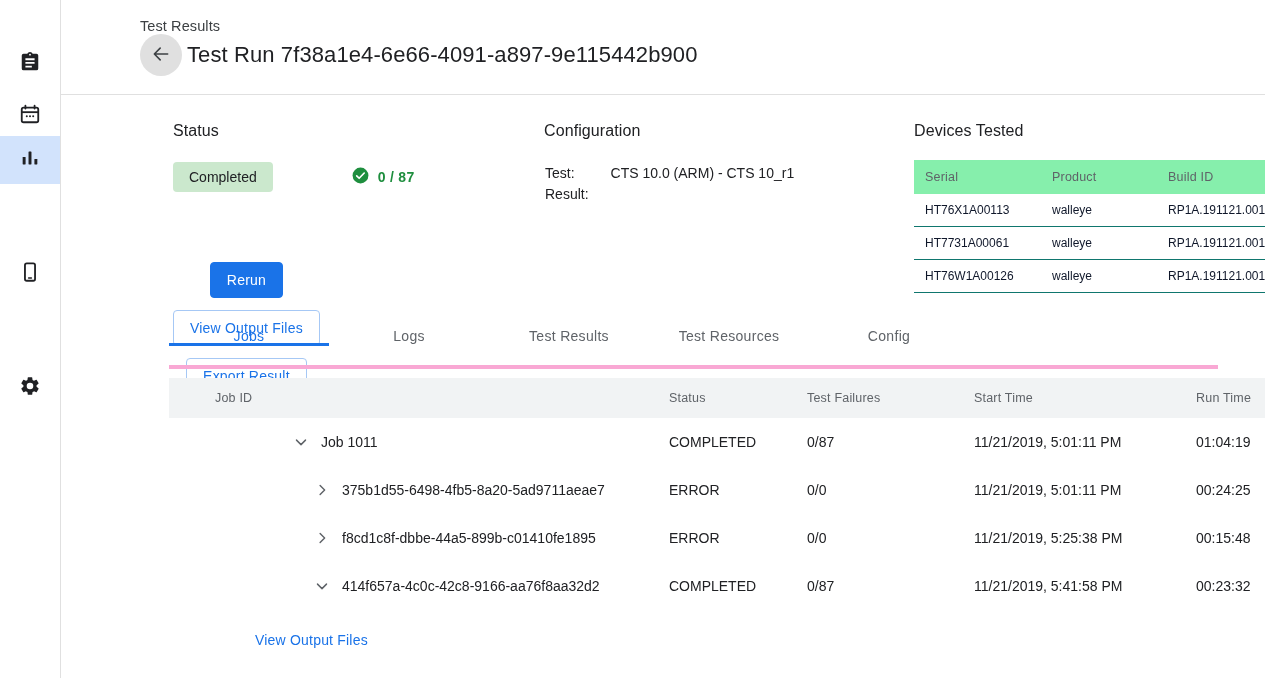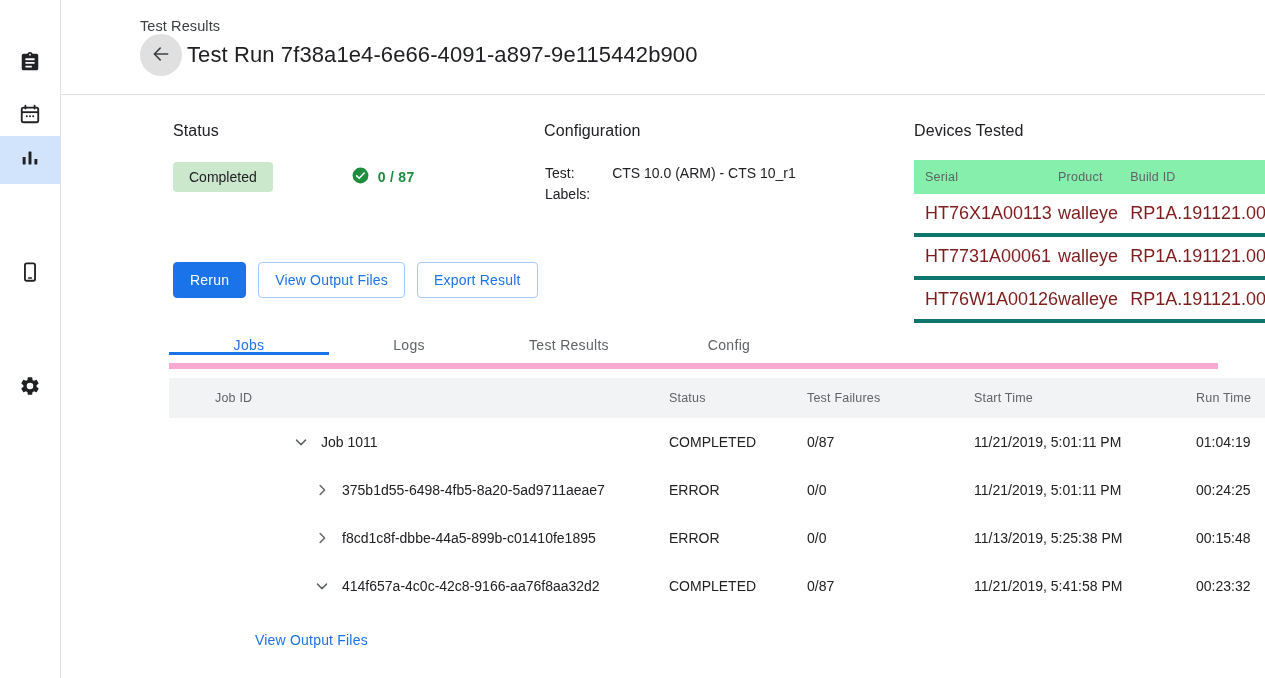--- a/index.html
+++ b/index.html
@@ -79,21 +79,21 @@
   #pass-group {
     display: flex; align-items: center; margin-left: 78px;
   }
   #pass-count {
     margin-left: 8px; font-size: 14px; font-weight: bold;
     color: #1e8e3e; letter-spacing: .3px;
   }
 
   #btn-row {
     position: absolute; left: 112px; top: 262px;
-    display: flex; align-items: center; gap: 12px;
+    display: flex; align-items: center; gap: 12px; flex-direction: column;
   }
   .btn {
     font-family: "Liberation Sans", sans-serif;
     font-size: 14px; height: 36px; border-radius: 4px;
     padding: 0 16px; cursor: pointer; white-space: nowrap;
     letter-spacing: .2px;
   }
   .btn-filled { background: #1a73e8; color: #ffffff; border: 1px solid #1a73e8; }
   .btn-outline { background: #ffffff; color: #1a73e8; border: 1px solid #a6c8f5; }
 
@@ -111,35 +111,35 @@
     position: absolute; left: 853px; top: 160px;
     width: 362px; border-collapse: collapse;
     font-size: 13px;
   }
   #devices-table thead th {
     background: #86efac; color: #5f6368; font-weight: normal;
     text-align: left; font-size: 12.5px;
     padding: 10px 0 10px 0; letter-spacing: .2px;
   }
   #devices-table tbody td {
-    font-size: 18px; color: #7f1d1d;
+    font-size: 12px; color: #0f172a;
     padding: 9px 0 9px 0;
-    border-bottom: 4px solid #0f766e;
+    border-bottom: 1px solid #0f766e;
     white-space: nowrap;
   }
   #devices-table th.c-serial, #devices-table td.c-serial { width: 138px; padding-left: 11px; }
   #devices-table th.c-product, #devices-table td.c-product { width: 116px; }
   #devices-table th.c-build, #devices-table td.c-build { width: 108px; }
 
   
   #tabs {
     position: absolute; left: 108px; top: 327px; right: 47px;
     height: 42px;
-    border-bottom: 6px solid #f9a8d4;
-    display: flex; align-items: center;
+    border-bottom: 4px solid #f9a8d4;
+    display: flex; align-items: flex-start;
   }
   .tab {
     width: 160px; display: flex; align-items: center; justify-content: center;
     font-size: 14px; color: #5f6368; cursor: pointer; letter-spacing: .3px;
     position: relative; background: transparent; border: none;
     font-family: "Liberation Sans", sans-serif;
   }
   .tab.active { color: #1a73e8; }
   .tab.active::after {
     content: ""; position: absolute; left: 0; right: 0; bottom: -1px;
@@ -266,21 +266,21 @@
 
     <div id="config-col" class="section-title">Configuration</div>
     <div id="config-body">
       <table>
         <tbody>
           <tr>
             <td class="k">Test:</td>
             <td>CTS 10.0 (ARM) - CTS 10_r1</td>
           </tr>
           <tr>
-            <td class="k">Labels:</td>
+            <td class="k">Result:</td>
             <td></td>
           </tr>
         </tbody>
       </table>
     </div>
 
     <div id="devices-col" class="section-title">Devices Tested</div>
     <table id="devices-table">
       <thead>
         <tr>
@@ -305,20 +305,21 @@
           <td class="c-product">walleye</td>
           <td class="c-build">RP1A.191121.001</td>
         </tr>
       </tbody>
     </table>
 
     <div id="tabs">
       <button class="tab active">Jobs</button>
       <button class="tab">Logs</button>
       <button class="tab">Test Results</button>
+      <button class="tab">Test Resources</button>
       <button class="tab">Config</button>
     </div>
 
     <div id="jobs-wrap">
       <table id="jobs-table">
         <thead>
           <tr>
             <th class="col-job">Job ID</th>
             <th class="col-status">Status</th>
             <th class="col-fail">Test Failures</th>
@@ -365,21 +366,21 @@
                 <span class="chev">
                   <svg width="18" height="18" viewBox="0 0 24 24" fill="none">
                     <path d="M9.5 6l6 6-6 6" stroke="#5f6368" stroke-width="1.9" stroke-linecap="round" stroke-linejoin="round"></path>
                   </svg>
                 </span>
                 <span class="job-label">f8cd1c8f-dbbe-44a5-899b-c01410fe1895</span>
               </div>
             </td>
             <td class="col-status">ERROR</td>
             <td class="col-fail">0/0</td>
-            <td class="col-start">11/13/2019, 5:25:38 PM</td>
+            <td class="col-start">11/21/2019, 5:25:38 PM</td>
             <td class="col-run">00:15:48</td>
           </tr>
           <tr>
             <td class="col-job">
               <div class="job-cell indent-1">
                 <span class="chev">
                   <svg width="18" height="18" viewBox="0 0 24 24" fill="none">
                     <path d="M6 9.5l6 6 6-6" stroke="#5f6368" stroke-width="1.9" stroke-linecap="round" stroke-linejoin="round"></path>
                   </svg>
                 </span>

